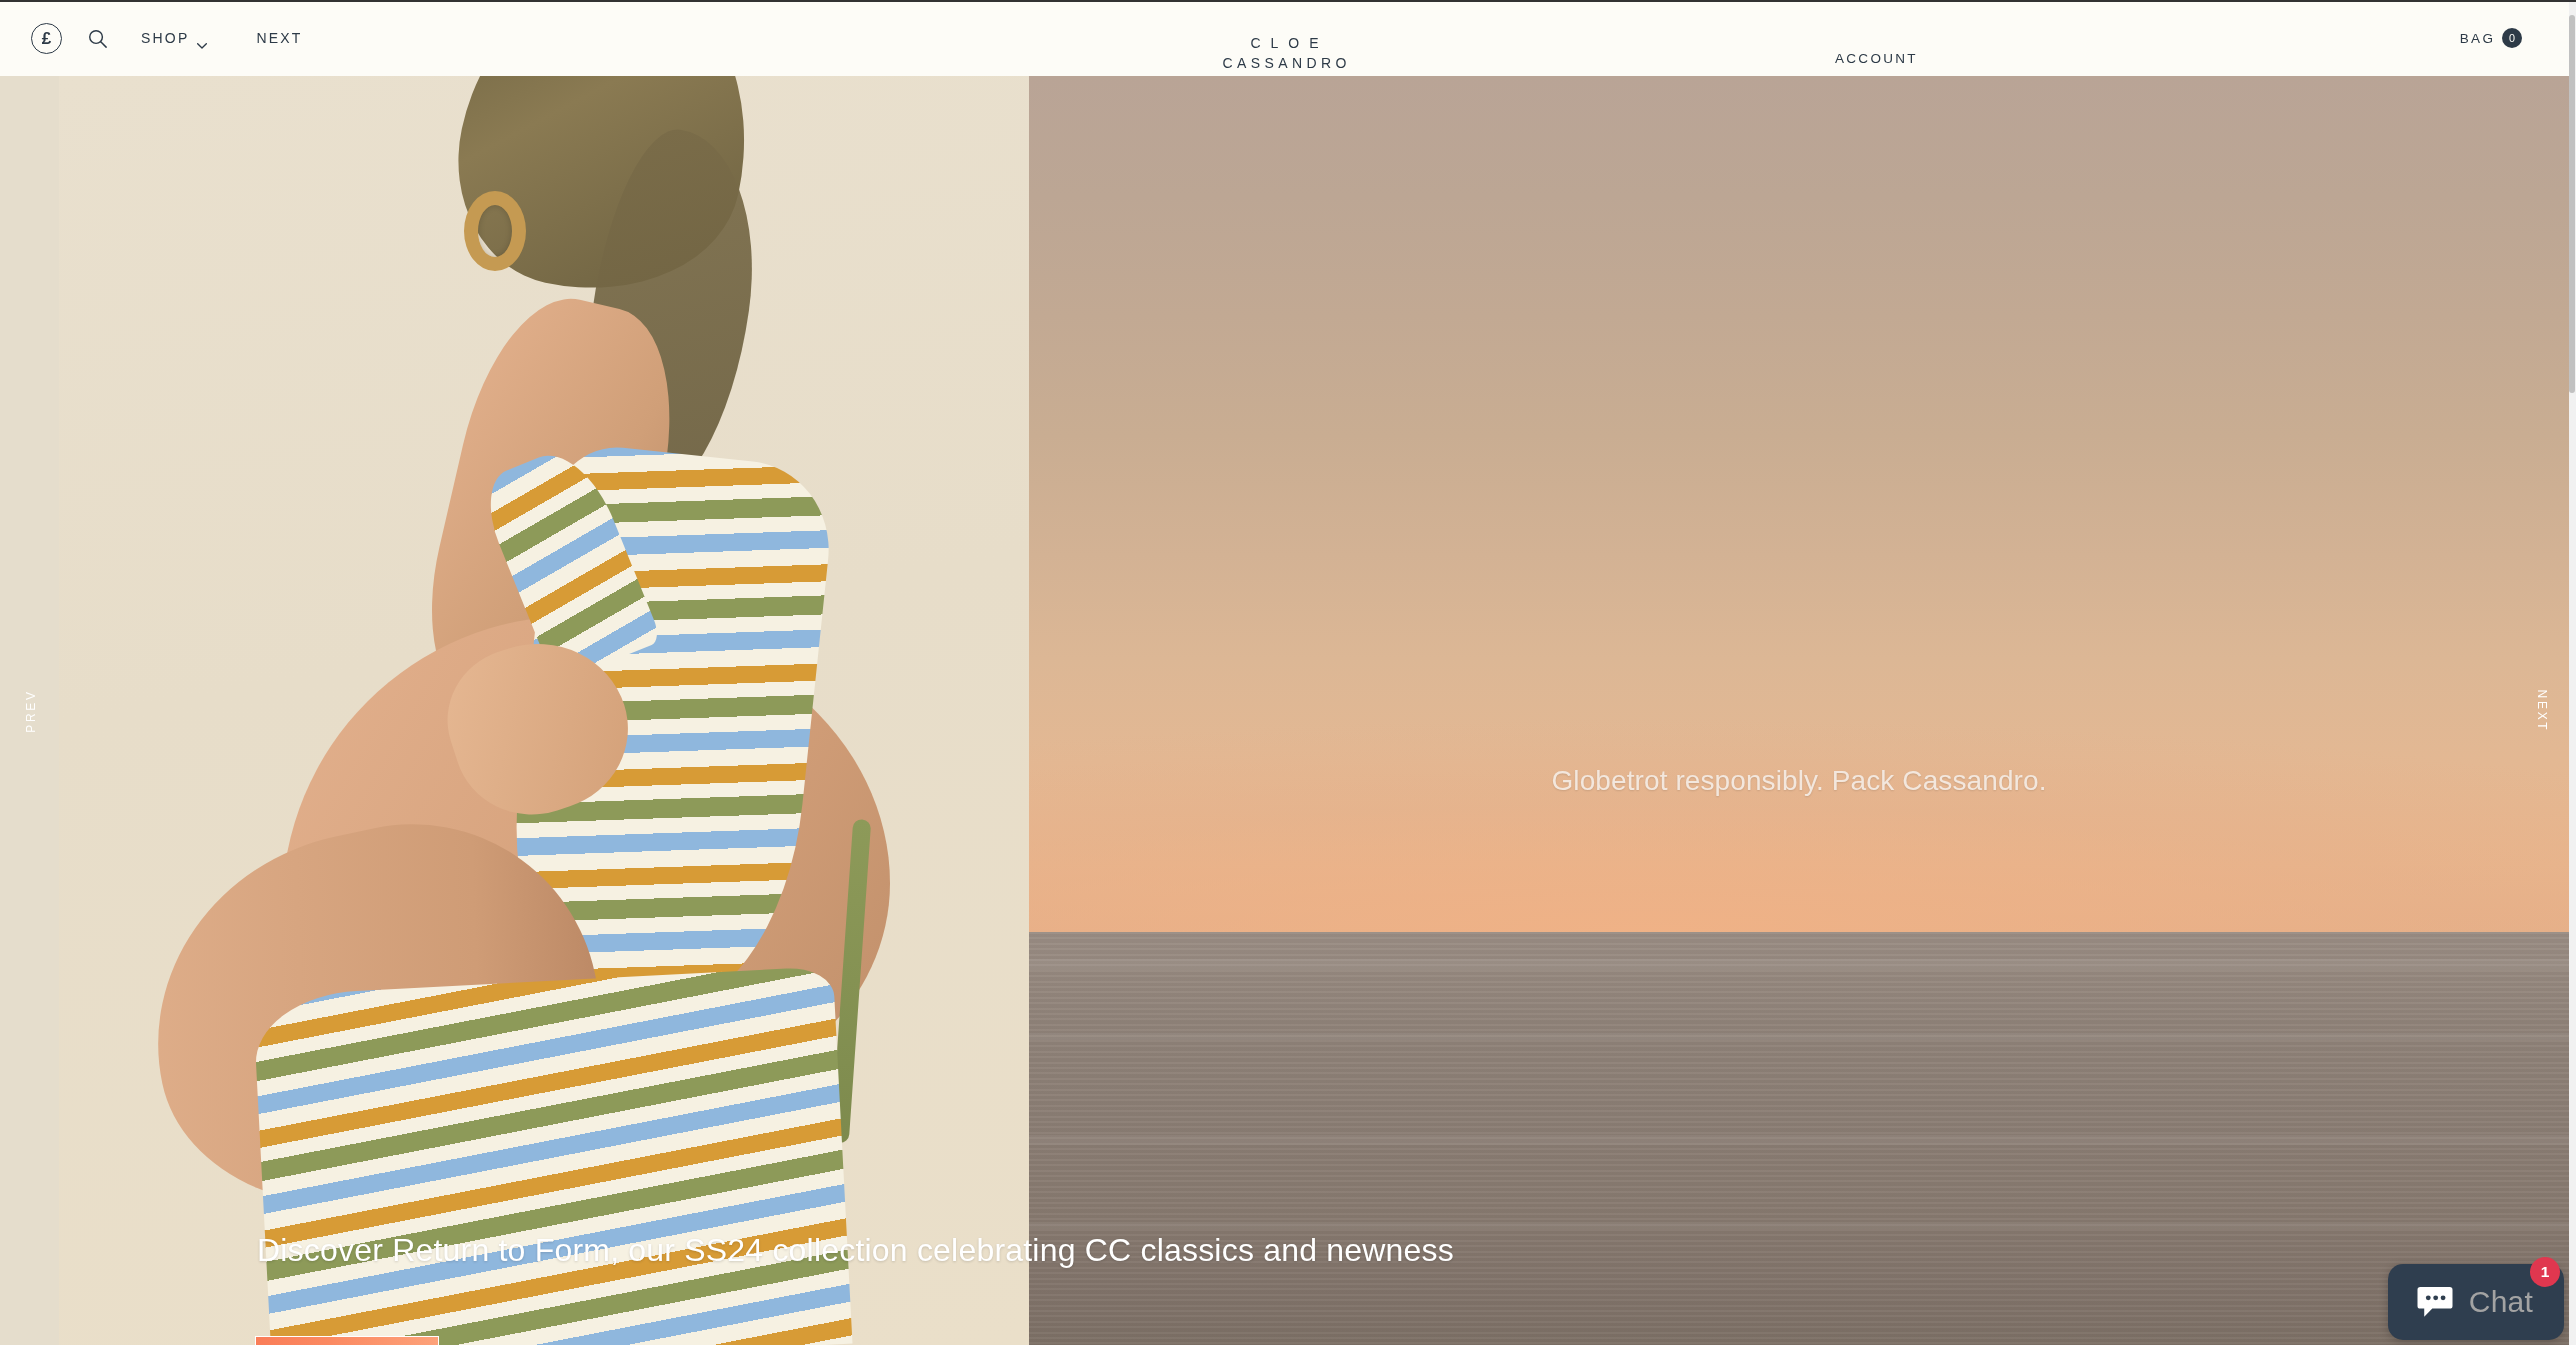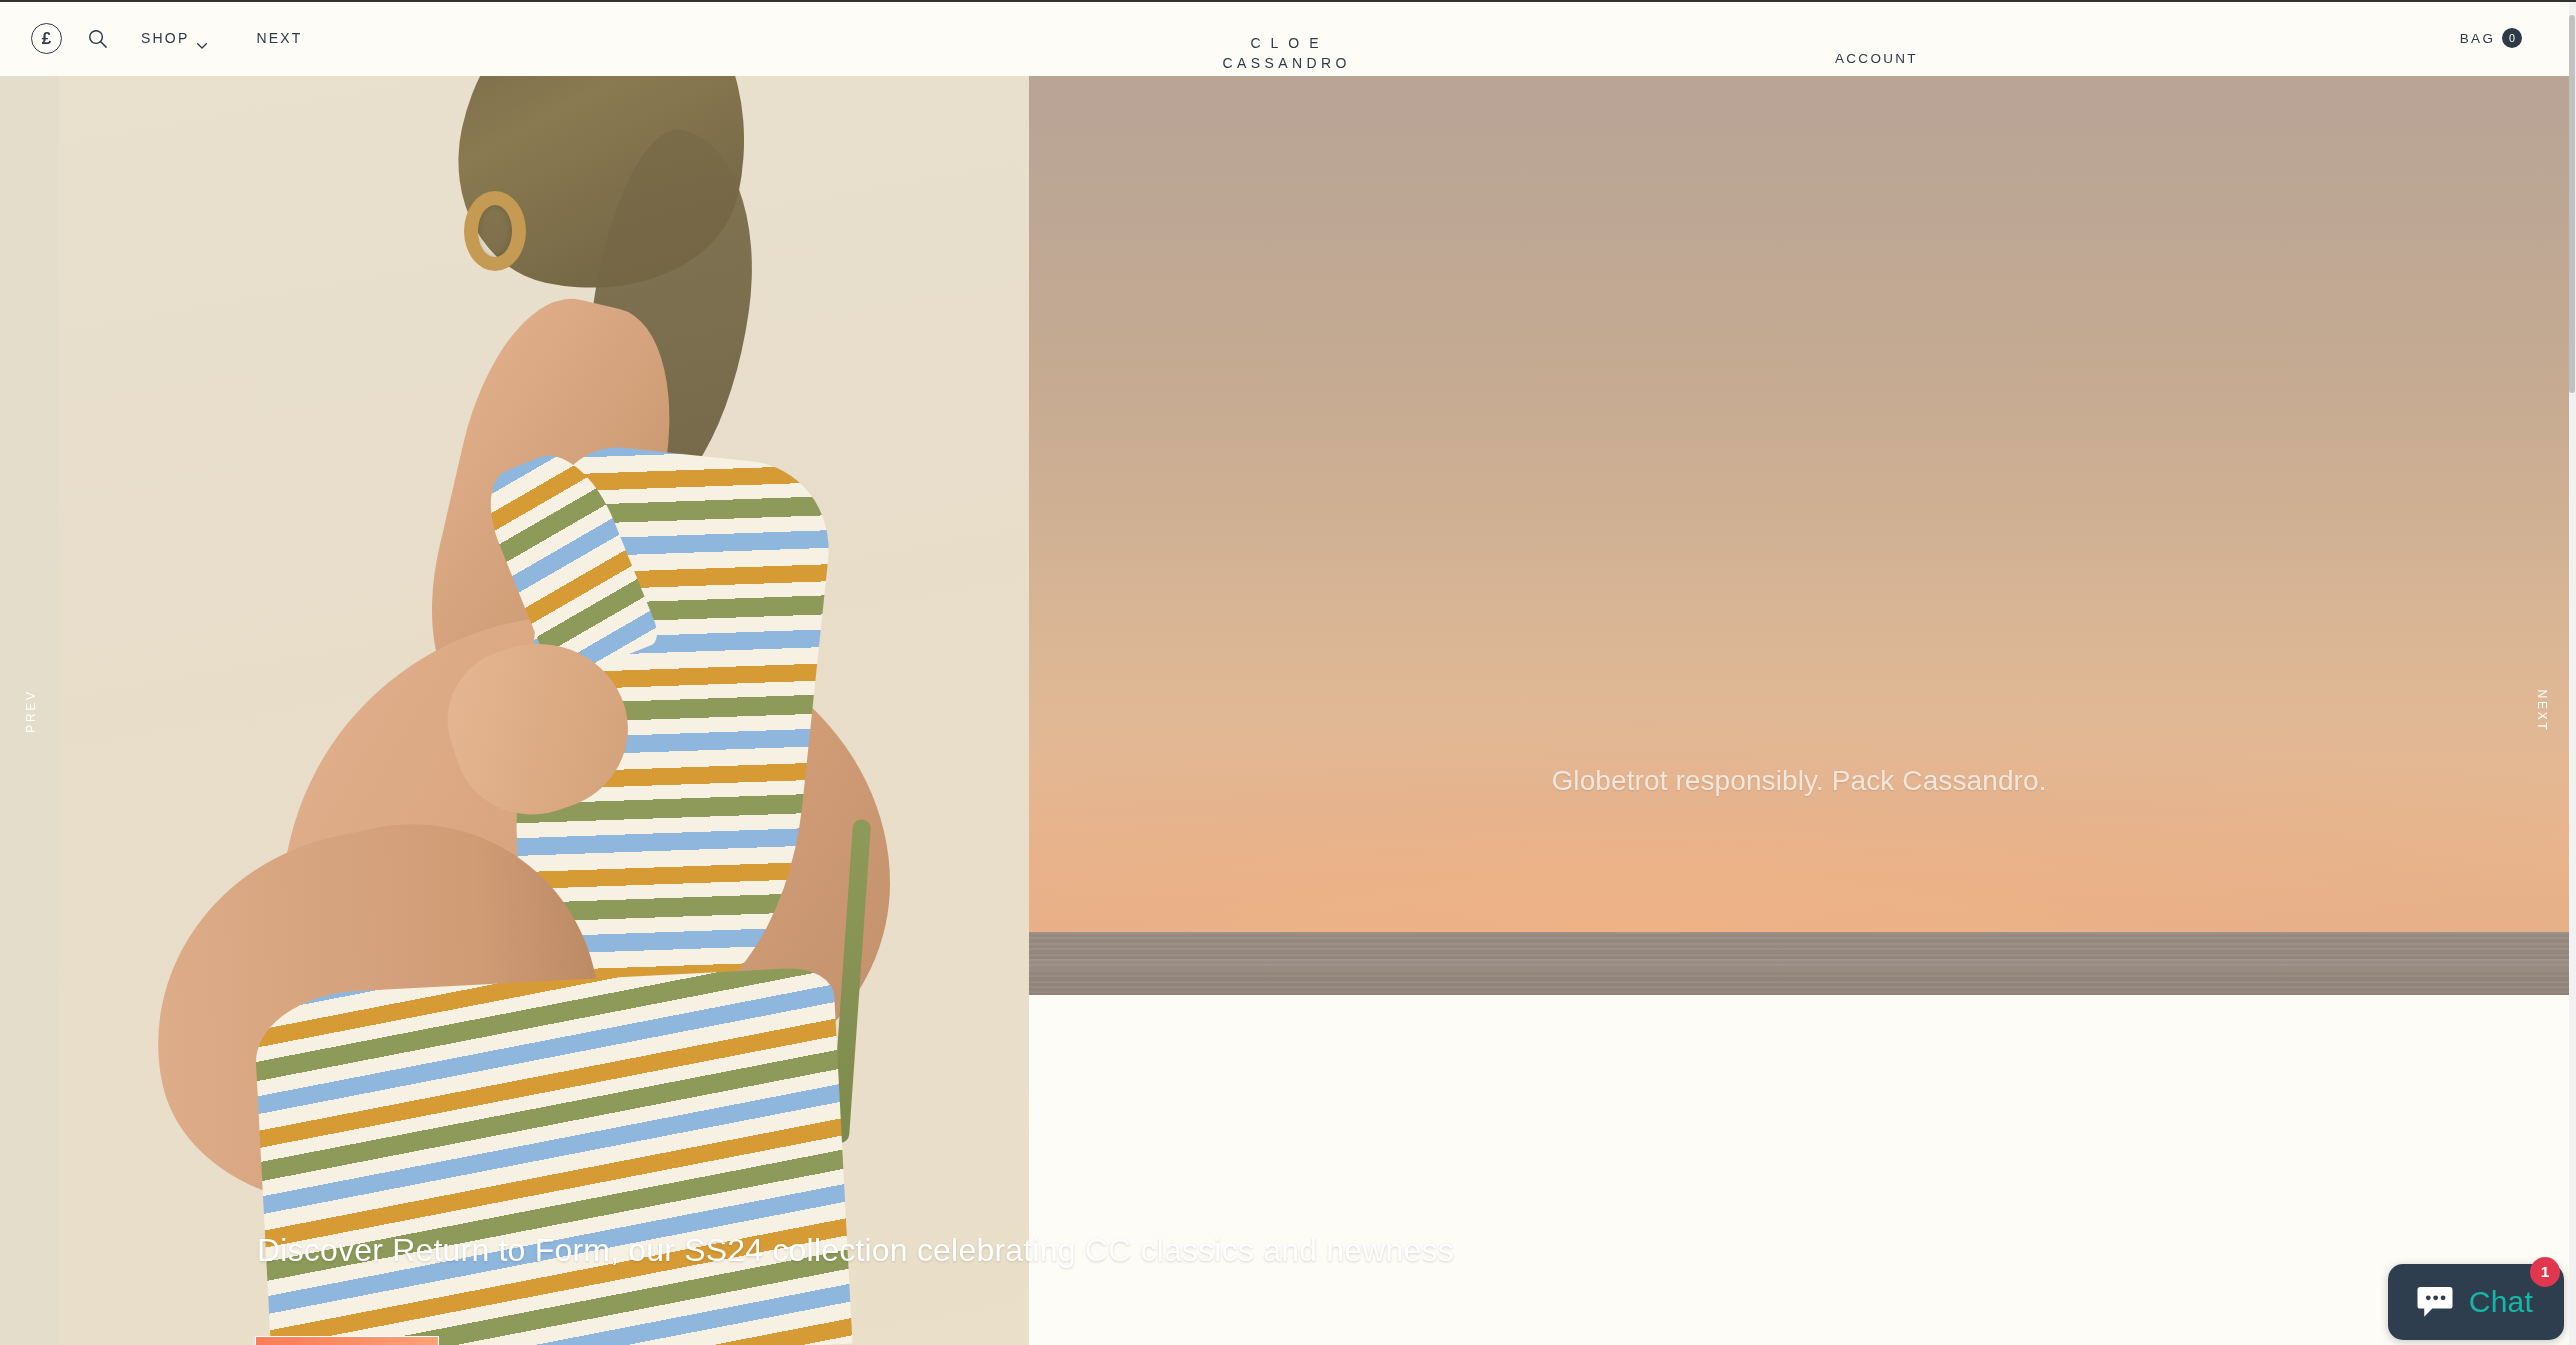--- a/index.html
+++ b/index.html
@@ -192,21 +192,21 @@
     position:absolute; left:783px; top:743px;
     width:17.6px; height:324px;
     background: linear-gradient(180deg,#8d9a59 0%,#7d8a4d 100%);
     border-radius:9.5px;
     transform:rotate(4deg);
   }
 
   
   .slide-right {
     position:absolute; left:1029px; top:0;
-    width:1540px; height:919px;
+    width:1540px; height:1269px;
     overflow:hidden;
   }
   .sky {
     position:absolute; left:0; top:0; width:100%; height:856px;
     background: linear-gradient(180deg,
       #b9a496 0%, #bca694 14%, #c2a993 28%,
       #c9ad92 42%, #d3b294 56%, #dcb795 68%,
       #e3b893 80%, #e8b68d 92%, #e6b189 100%);
   }
   .sky-glow {
@@ -275,21 +275,21 @@
   
   .chat-widget {
     position:absolute; right:12px; bottom:5.4px;
     height:76px; min-width:162px;
     background:#2f3e4f; border-radius:15px;
     display:flex; align-items:center; gap:15px;
     padding:0 31px 0 28px;
     cursor:pointer; z-index:80;
     box-shadow:0 2px 9.5px rgba(0,0,0,.22);
   }
-  .chat-label { color:#14b8a6; font-size:30px; font-weight:400; letter-spacing:0.2px; }
+  .chat-label { color:#a3a3a3; font-size:30px; font-weight:400; letter-spacing:0.2px; }
   .chat-badge {
     position:absolute; right:4px; top:-6.8px;
     width:30px; height:30px; border-radius:50%;
     background:#e0374f; color:#ffffff;
     display:flex; align-items:center; justify-content:center;
     font-size:15.5px; font-weight:700;
   }
 
   
   .scrollbar-track {

